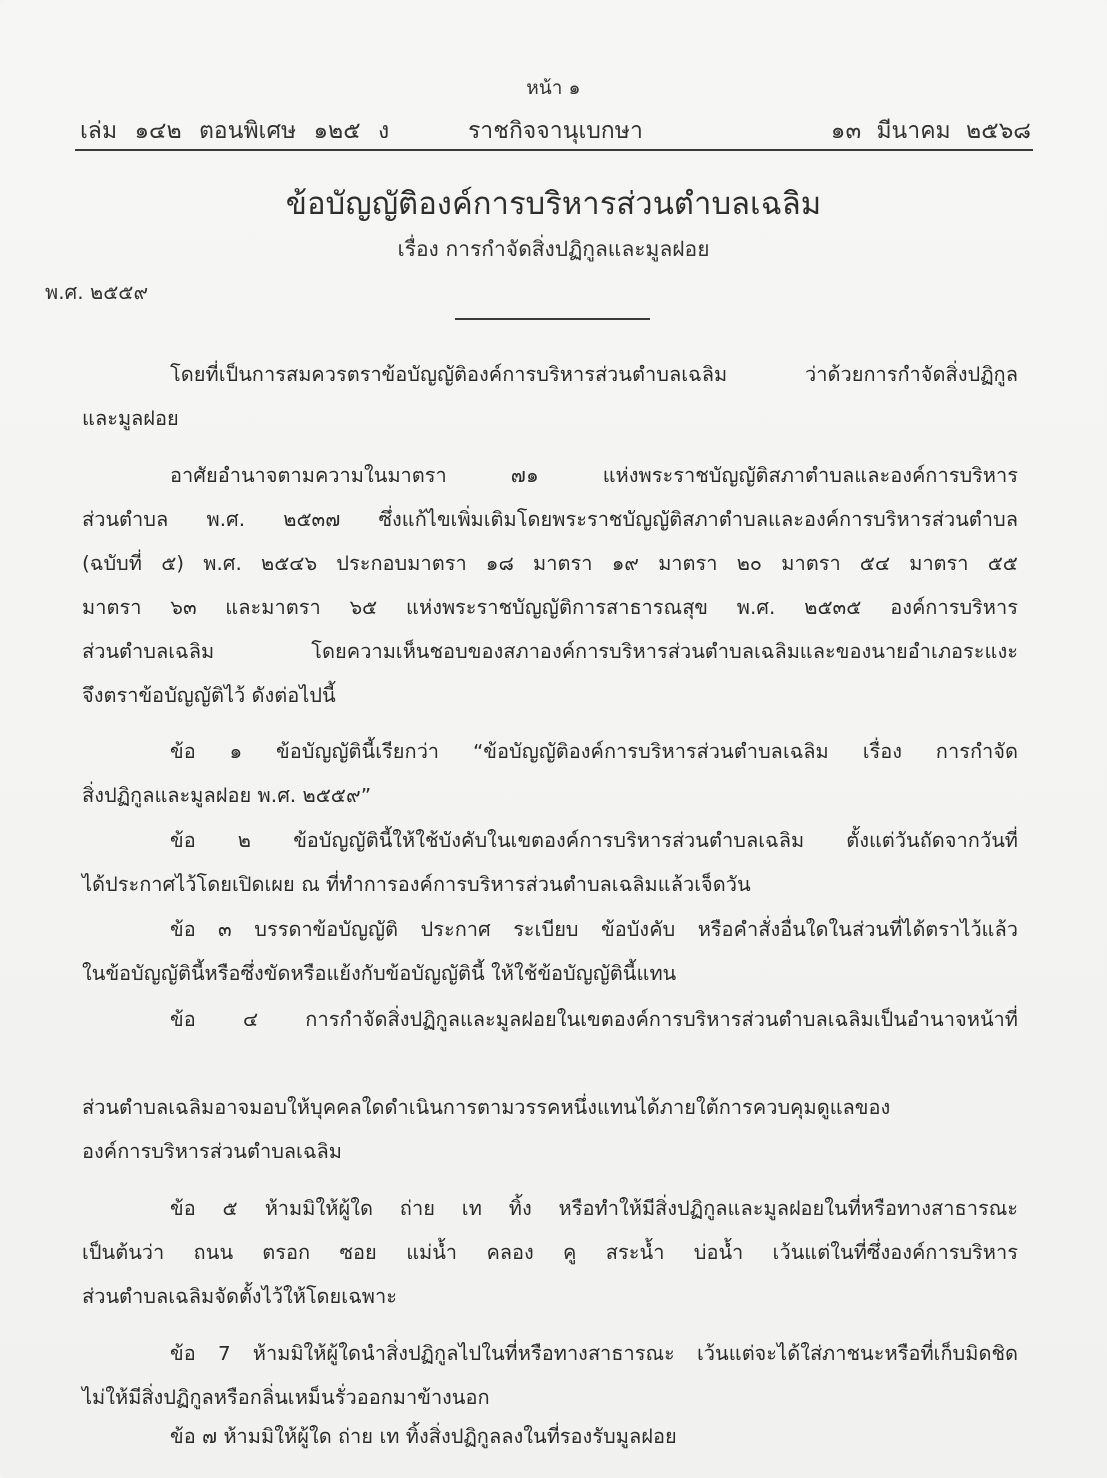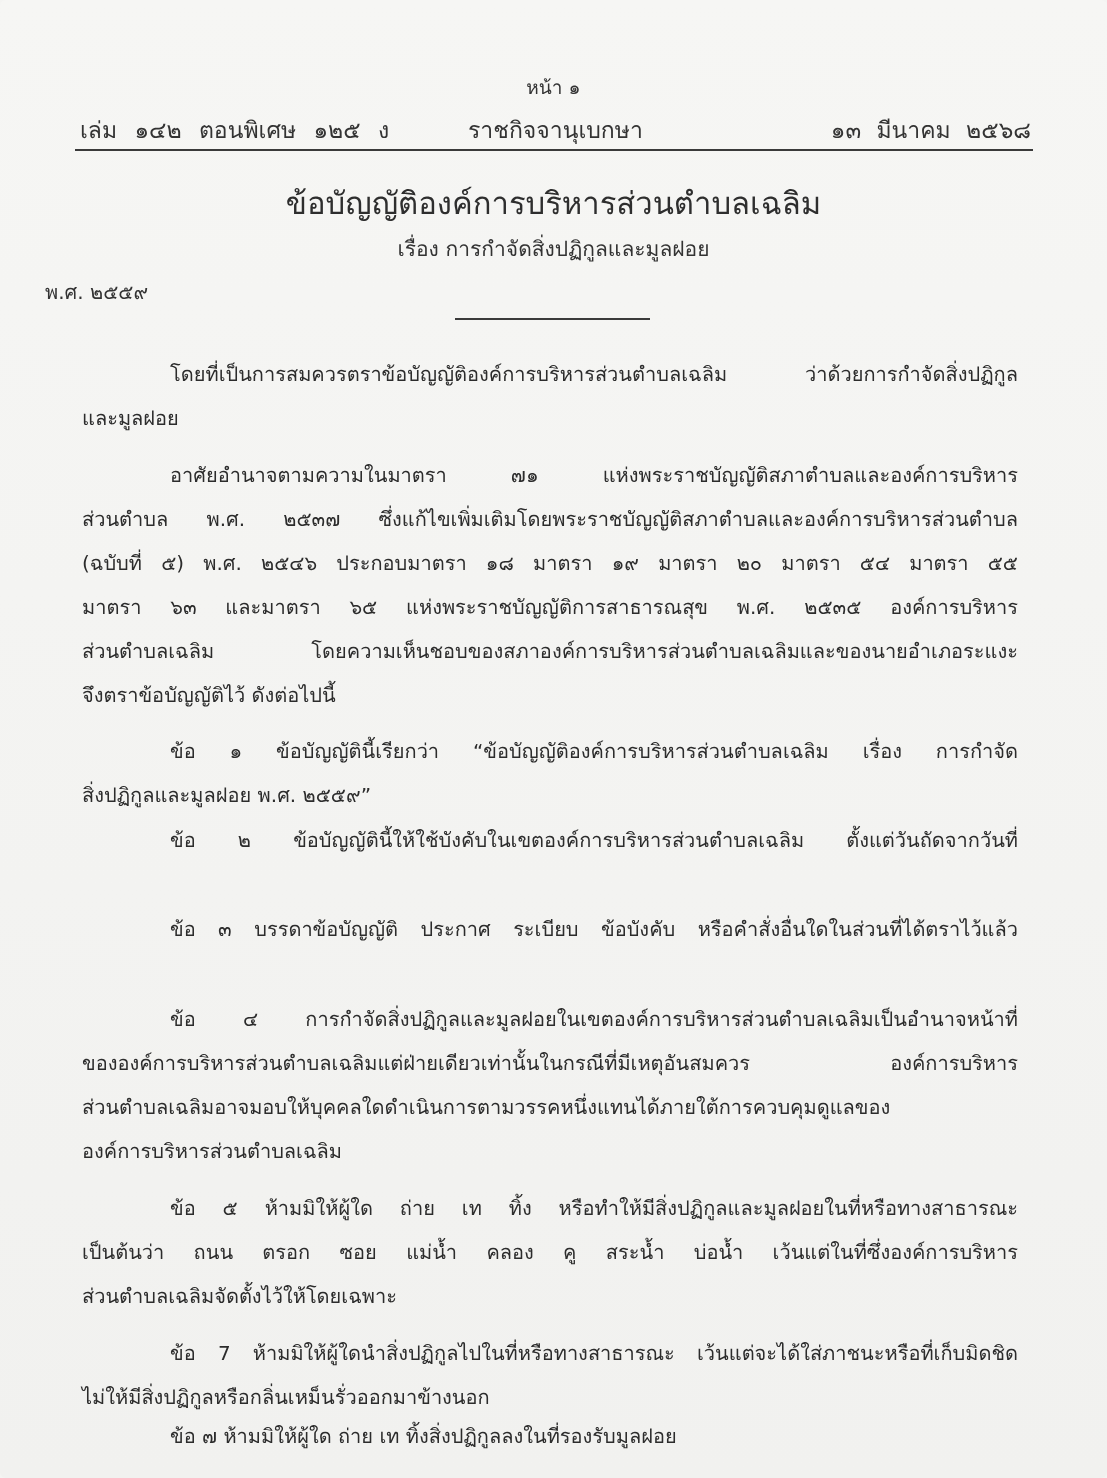--- a/index.html
+++ b/index.html
@@ -123,25 +123,26 @@
   <div class="line justify" style="top:503px">ส่วนตำบล พ.ศ. ๒๕๓๗ ซึ่งแก้ไขเพิ่มเติมโดยพระราชบัญญัติสภาตำบลและองค์การบริหารส่วนตำบล</div>
   <div class="line justify" style="top:547px">(ฉบับที่ ๕) พ.ศ. ๒๕๔๖ ประกอบมาตรา ๑๘ มาตรา ๑๙ มาตรา ๒๐ มาตรา ๕๔ มาตรา ๕๕</div>
   <div class="line justify" style="top:591px">มาตรา ๖๓ และมาตรา ๖๕ แห่งพระราชบัญญัติการสาธารณสุข พ.ศ. ๒๕๓๕ องค์การบริหาร</div>
   <div class="line justify" style="top:635px">ส่วนตำบลเฉลิม โดยความเห็นชอบของสภาองค์การบริหารส่วนตำบลเฉลิมและของนายอำเภอระแงะ</div>
   <div class="line" style="top:679px">จึงตราข้อบัญญัติไว้ ดังต่อไปนี้</div>
 
   <div class="line indent justify" style="top:735px">ข้อ ๑ ข้อบัญญัตินี้เรียกว่า “ข้อบัญญัติองค์การบริหารส่วนตำบลเฉลิม เรื่อง การกำจัด</div>
   <div class="line" style="top:779px">สิ่งปฏิกูลและมูลฝอย พ.ศ. ๒๕๕๙”</div>
 
   <div class="line indent justify" style="top:824px">ข้อ ๒ ข้อบัญญัตินี้ให้ใช้บังคับในเขตองค์การบริหารส่วนตำบลเฉลิม ตั้งแต่วันถัดจากวันที่</div>
+  <div class="line" style="top:868px">ได้ประกาศไว้โดยเปิดเผย ณ ที่ทำการองค์การบริหารส่วนตำบลเฉลิมแล้วเจ็ดวัน</div>
 
   <div class="line indent justify" style="top:913px">ข้อ ๓ บรรดาข้อบัญญัติ ประกาศ ระเบียบ ข้อบังคับ หรือคำสั่งอื่นใดในส่วนที่ได้ตราไว้แล้ว</div>
+  <div class="line" style="top:957px">ในข้อบัญญัตินี้หรือซึ่งขัดหรือแย้งกับข้อบัญญัตินี้ ให้ใช้ข้อบัญญัตินี้แทน</div>
 
   <div class="line indent justify" style="top:1003px">ข้อ ๔ การกำจัดสิ่งปฏิกูลและมูลฝอยในเขตองค์การบริหารส่วนตำบลเฉลิมเป็นอำนาจหน้าที่</div>
-  <div class="line justify" style="top:1047px">ขององค์การบริหารส่วนตำบลเฉลิมแต่ฝ่ายเดียวเท่านั้นในกรณีที่มีเหตุอันสมควร องค์การบริหาร</div>
   <div class="line justify" style="top:1091px">ส่วนตำบลเฉลิมอาจมอบให้บุคคลใดดำเนินการตามวรรคหนึ่งแทนได้ภายใต้การควบคุมดูแลของ</div>
   <div class="line" style="top:1135px">องค์การบริหารส่วนตำบลเฉลิม</div>
 
   <div class="line indent justify" style="top:1192px">ข้อ ๕ ห้ามมิให้ผู้ใด ถ่าย เท ทิ้ง หรือทำให้มีสิ่งปฏิกูลและมูลฝอยในที่หรือทางสาธารณะ</div>
   <div class="line" style="top:1280px">ส่วนตำบลเฉลิมจัดตั้งไว้ให้โดยเฉพาะ</div>
   <div class="line justify" style="top:1236px">เป็นต้นว่า ถนน ตรอก ซอย แม่น้ำ คลอง คู สระน้ำ บ่อน้ำ เว้นแต่ในที่ซึ่งองค์การบริหาร</div>
 
   <div class="line indent justify" style="top:1337px">ข้อ 7 ห้ามมิให้ผู้ใดนำสิ่งปฏิกูลไปในที่หรือทางสาธารณะ เว้นแต่จะได้ใส่ภาชนะหรือที่เก็บมิดชิด</div>
   <div class="line" style="top:1381px">ไม่ให้มีสิ่งปฏิกูลหรือกลิ่นเหม็นรั่วออกมาข้างนอก</div>
 

